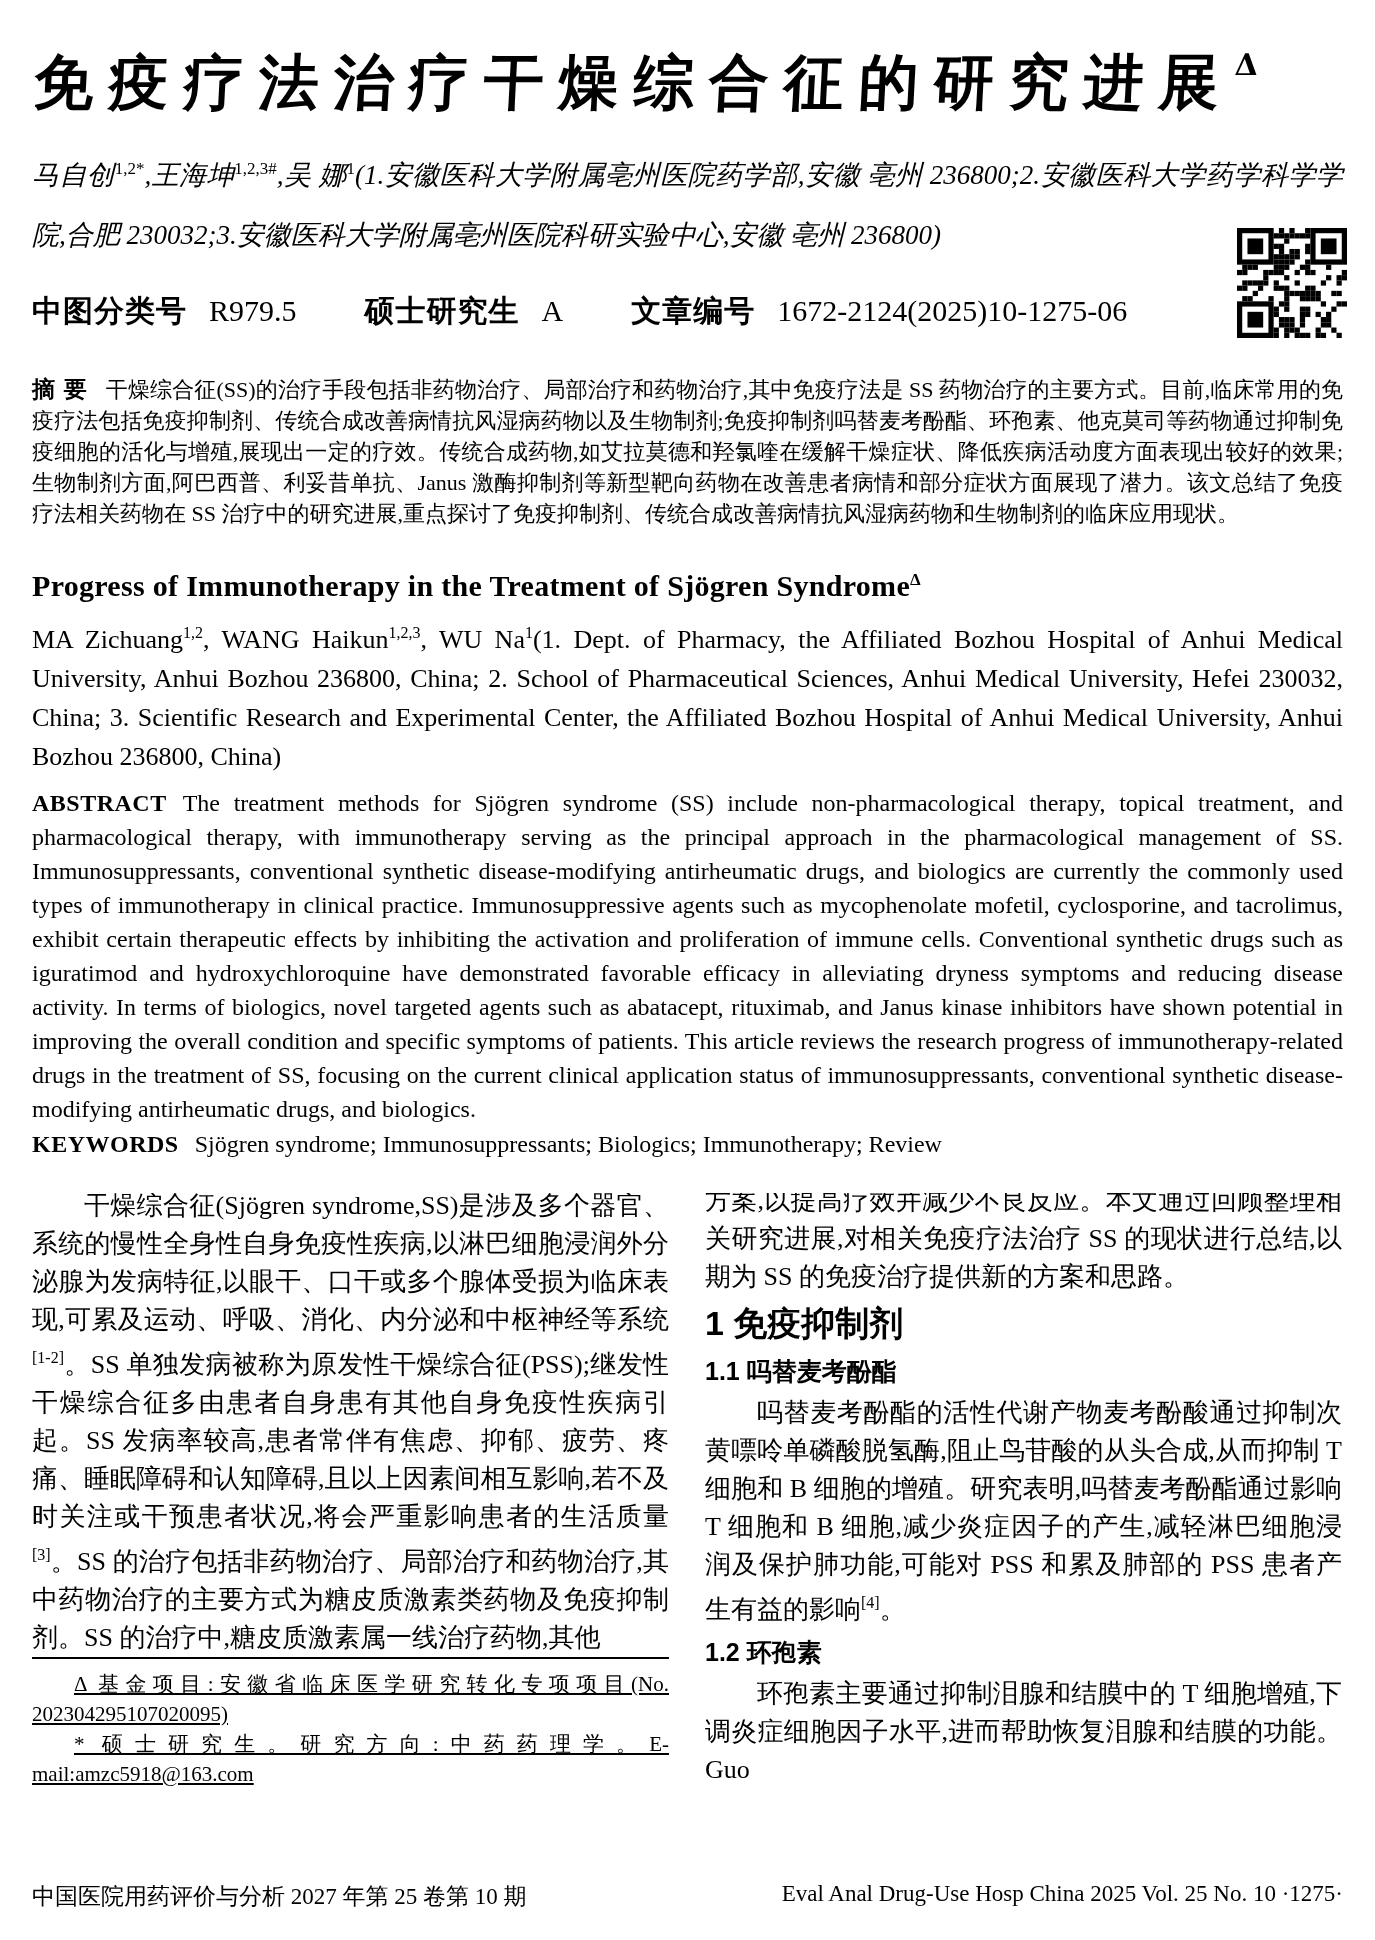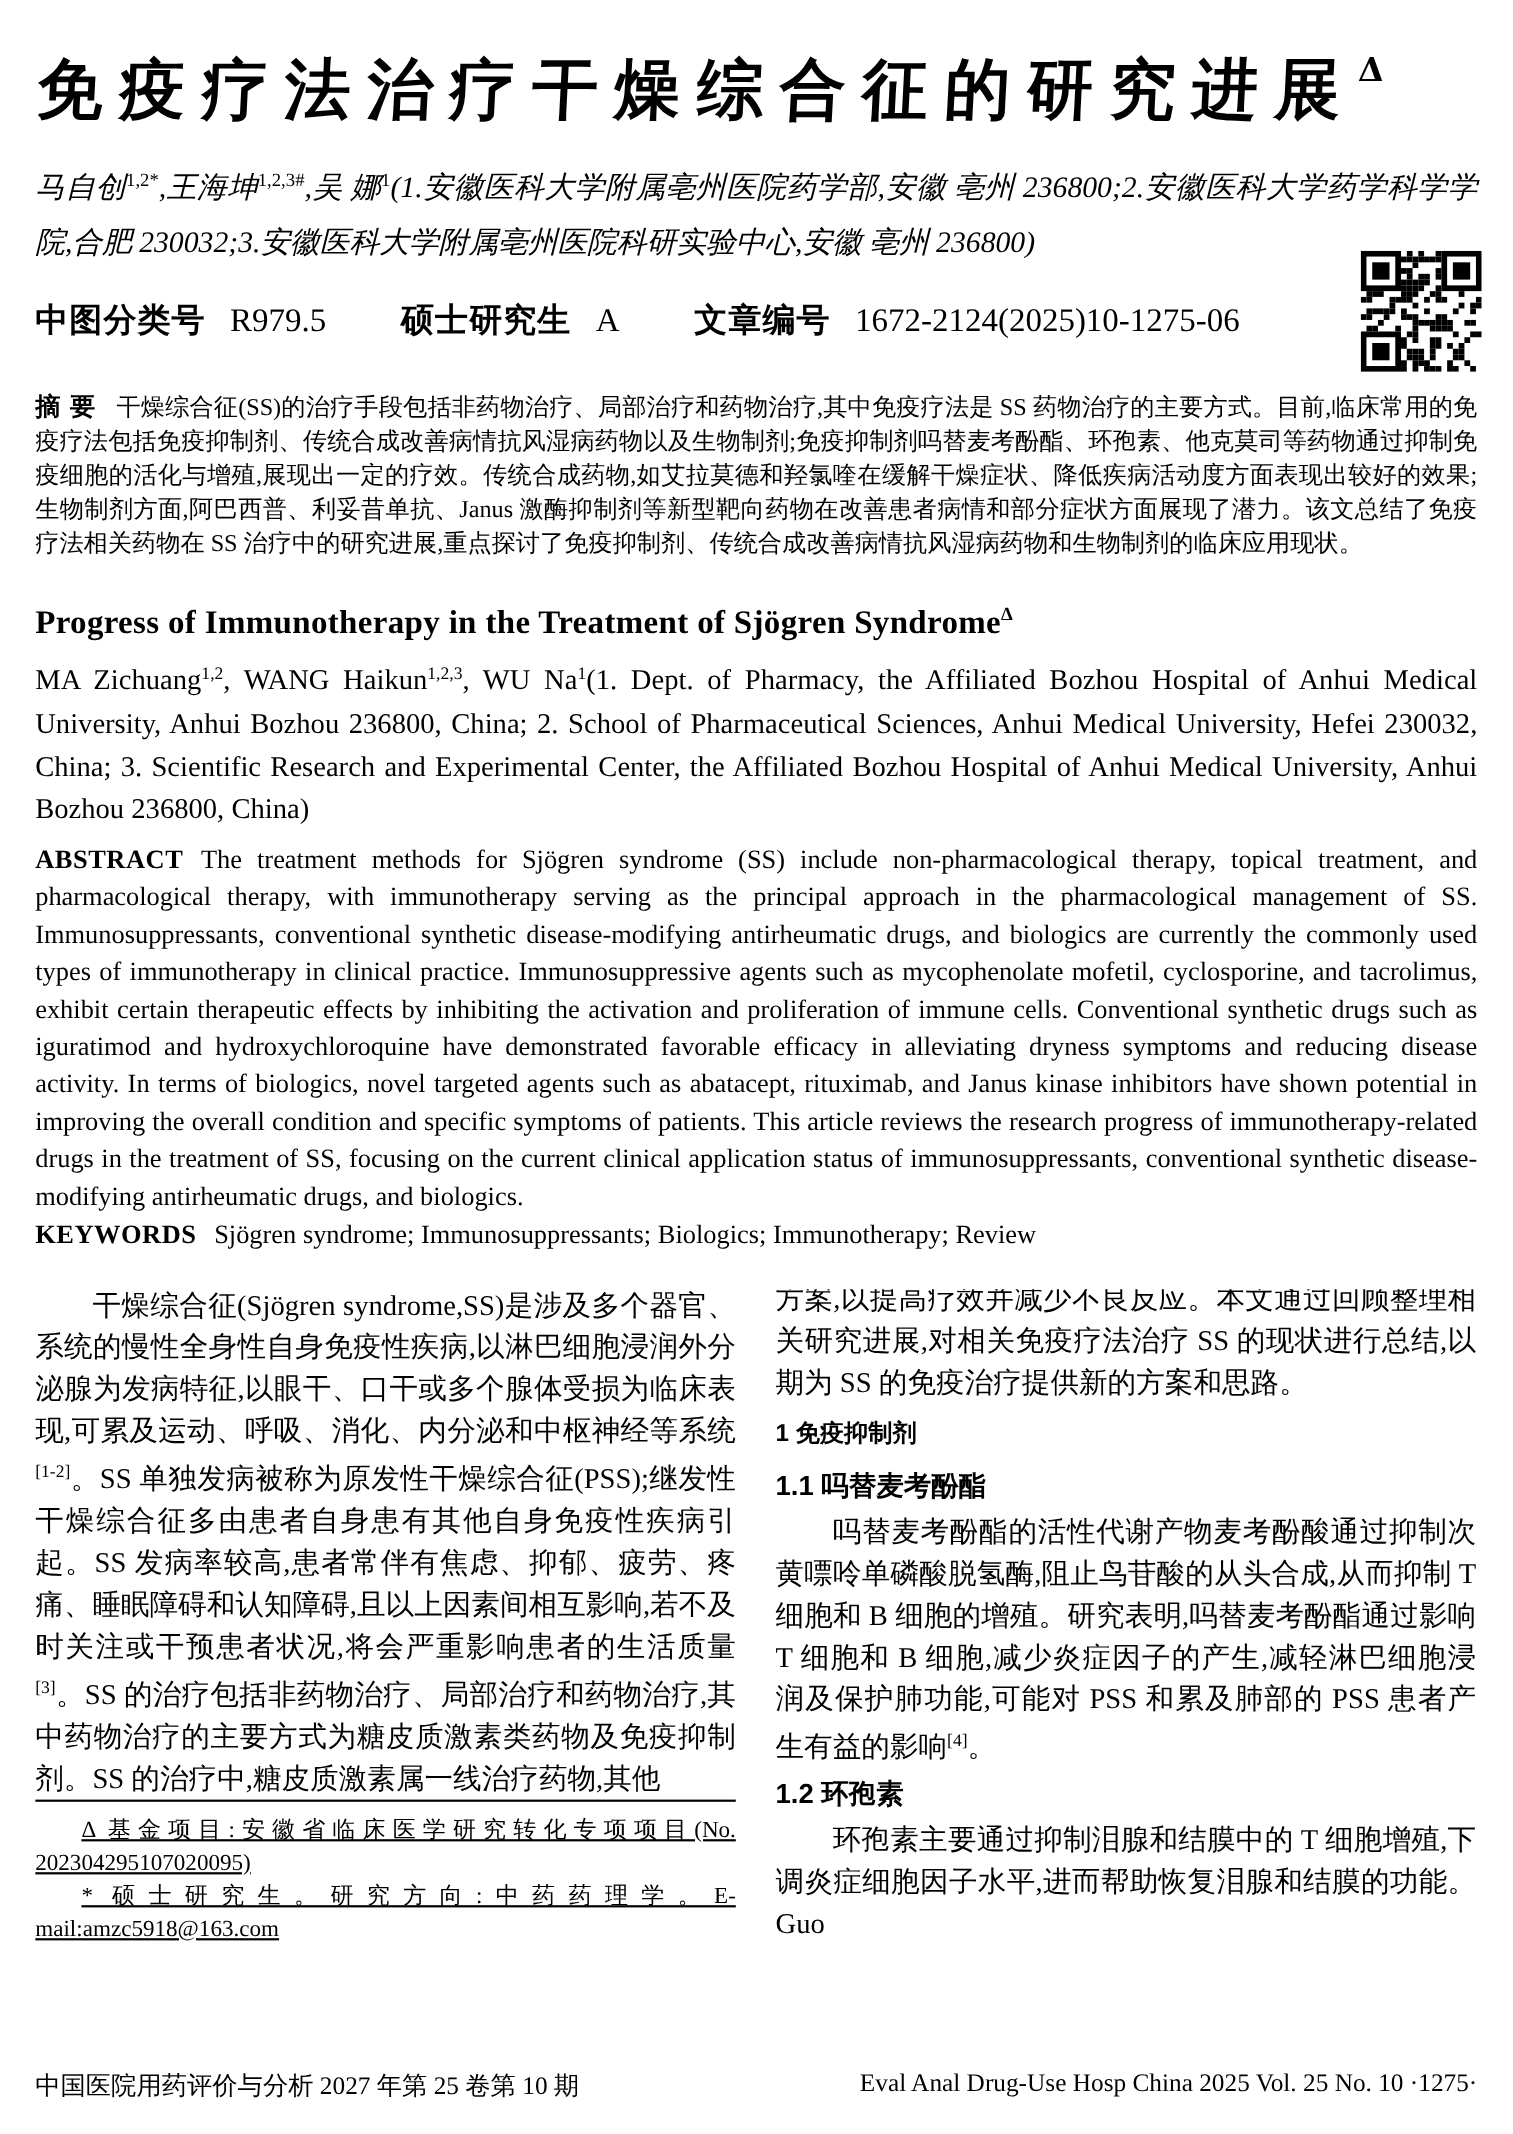--- a/index.html
+++ b/index.html
@@ -25,21 +25,21 @@
     line-height: 1.15;
     transform: skewX(-3deg);
     transform-origin: left bottom;
     white-space: nowrap;
   }
   .title-zh sup { font-size: 30px; letter-spacing: 0; vertical-align: 28px; }
   
   .authors-zh {
     margin-top: 22px;
     font-size: 27px;
-    line-height: 50px;
+    line-height: 60px;
     text-align: justify;
     font-style: italic;
   }
   .authors-zh sup { font-size: 17px; font-style: normal; }
   
   .meta-row {
     margin-top: 26px;
     font-size: 30px;
     display: flex;
     align-items: baseline;
@@ -124,21 +124,21 @@
   .fn-block p {
     font-size: 21px;
     line-height: 30px;
     text-indent: 2em;
     text-align: justify;
     text-decoration: underline;
   }
   .sec-h1 {
     font-family: "Liberation Sans", "DejaVu Sans", sans-serif;
     font-weight: bold;
-    font-size: 22px;
+    font-size: 34px;
     margin: 8px 0 6px 0;
   }
   .sec-h2 {
     font-family: "Liberation Sans", "DejaVu Sans", sans-serif;
     font-weight: bold;
     font-size: 25px;
     margin: 4px 0 4px 0;
   }
   
   .footer {

